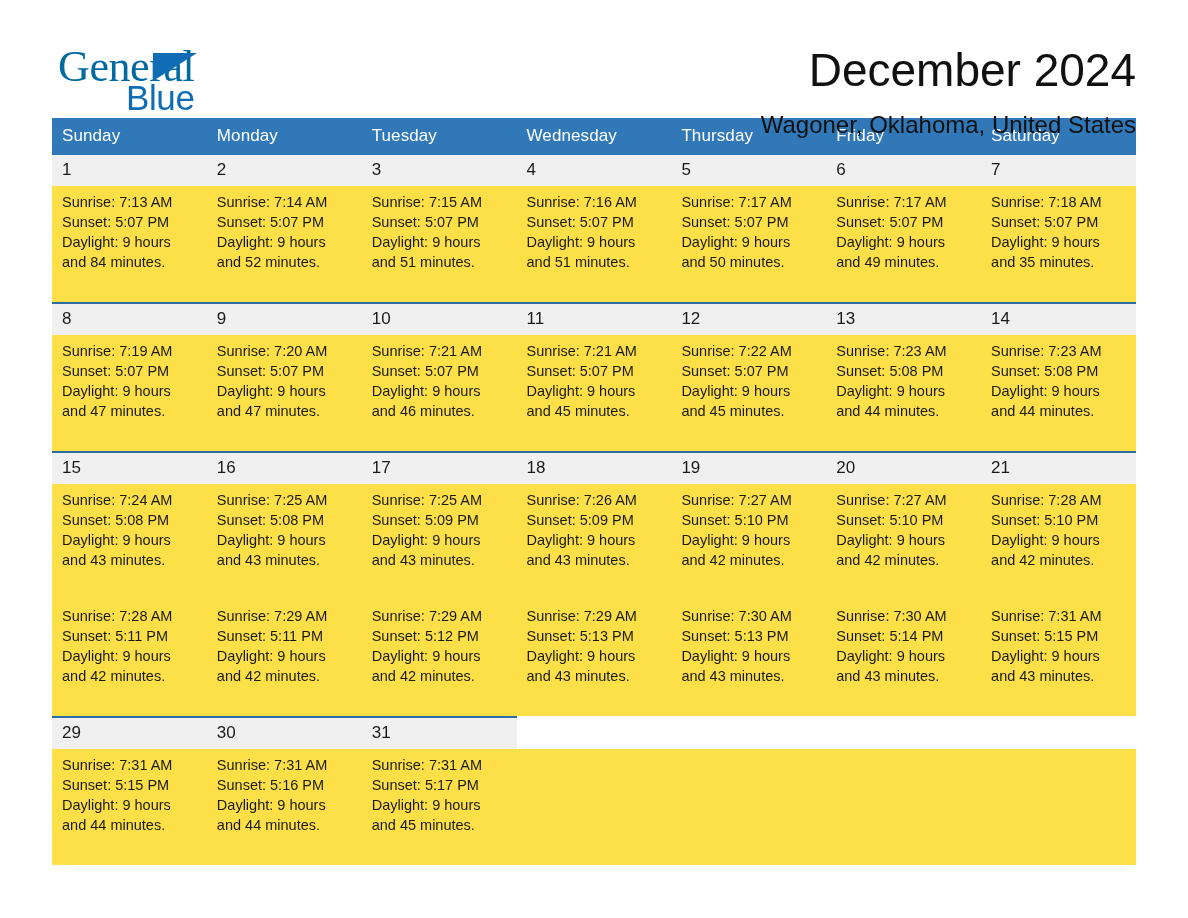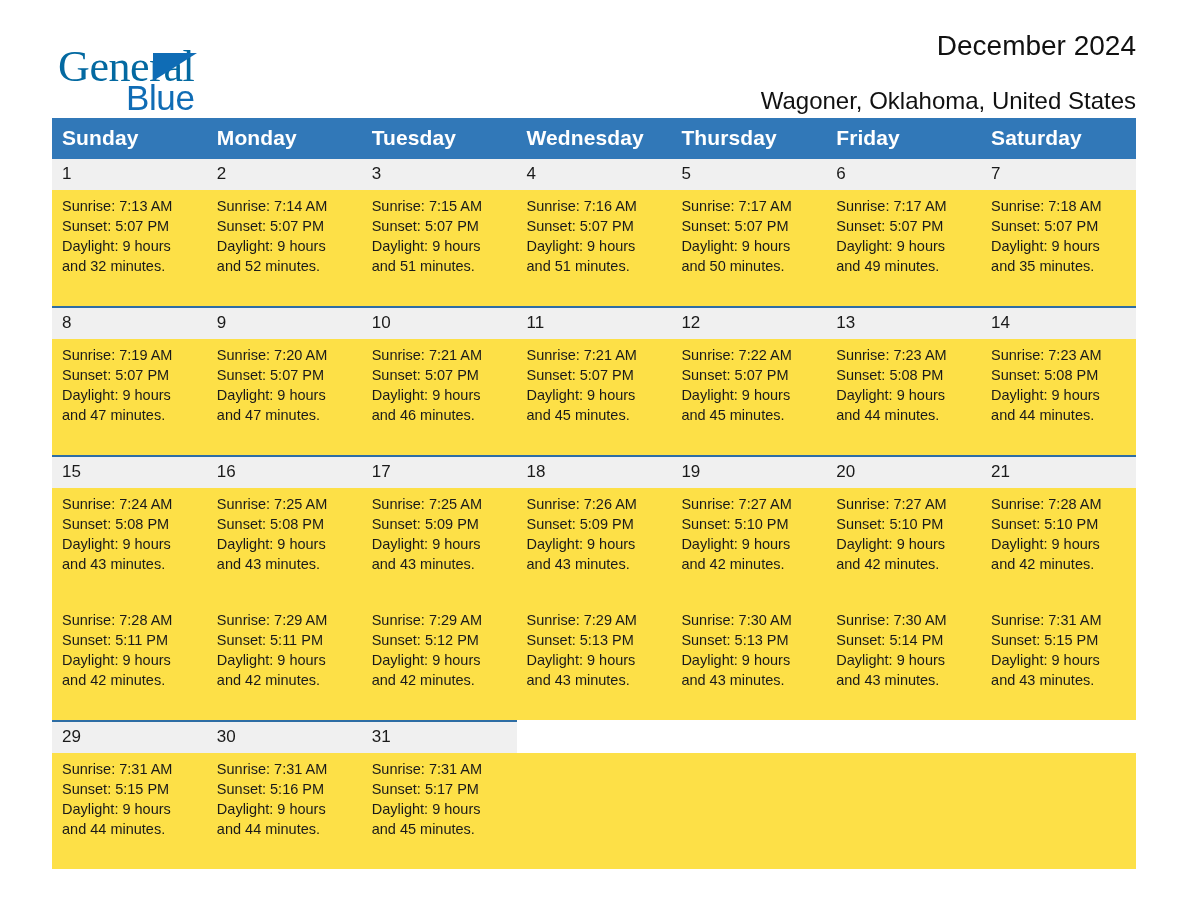--- a/index.html
+++ b/index.html
@@ -63,26 +63,26 @@
     color: #0f6cb5;
     line-height: 38px;
   }
   .title-block {
     position: absolute;
     right: 0;
     top: 0;
     text-align: right;
   }
   .month-title {
-    font-size: 28px;
+    font-size: 46px;
     font-weight: normal;
     color: #111111;
     line-height: 52px;
     margin: 0;
-    padding-top: 20px;
+    padding-top: 44px;
     letter-spacing: 0px;
   }
   .location {
     font-size: 24px;
     font-weight: normal;
     color: #111111;
     line-height: 30px;
     margin: 0;
     padding-top: 14px;
     letter-spacing: 0px;
@@ -93,22 +93,22 @@
     width: 1084px;
     border-collapse: collapse;
     table-layout: fixed;
     margin-top: 13px;
   }
   .calendar col { width: 154.85px; }
 
   thead th {
     background: #3178b8;
     color: #ffffff;
-    font-size: 21px;
-    font-weight: bold;
+    font-size: 17px;
+    font-weight: normal;
     text-align: left;
     padding: 8px 0 9px 10px;
     height: 19px;
     letter-spacing: 0.1px;
   }
 
   .daynum-row td {
     background: #f0f0f0;
     border-top: 2px solid #2e6da4;
     font-size: 17px;
@@ -187,21 +187,21 @@
         <td>4</td>
         <td>5</td>
         <td>6</td>
         <td>7</td>
       </tr>
       <tr class="info-row">
         <td>
           <span class="info-line">Sunrise: 7:13 AM</span>
           <span class="info-line">Sunset: 5:07 PM</span>
           <span class="daylight-line">Daylight: 9 hours</span>
-          <span class="daylight-line">and 32 minutes.</span>
+          <span class="daylight-line">and 84 minutes.</span>
         </td>
         <td>
           <span class="info-line">Sunrise: 7:14 AM</span>
           <span class="info-line">Sunset: 5:07 PM</span>
           <span class="daylight-line">Daylight: 9 hours</span>
           <span class="daylight-line">and 52 minutes.</span>
         </td>
         <td>
           <span class="info-line">Sunrise: 7:15 AM</span>
           <span class="info-line">Sunset: 5:07 PM</span>

